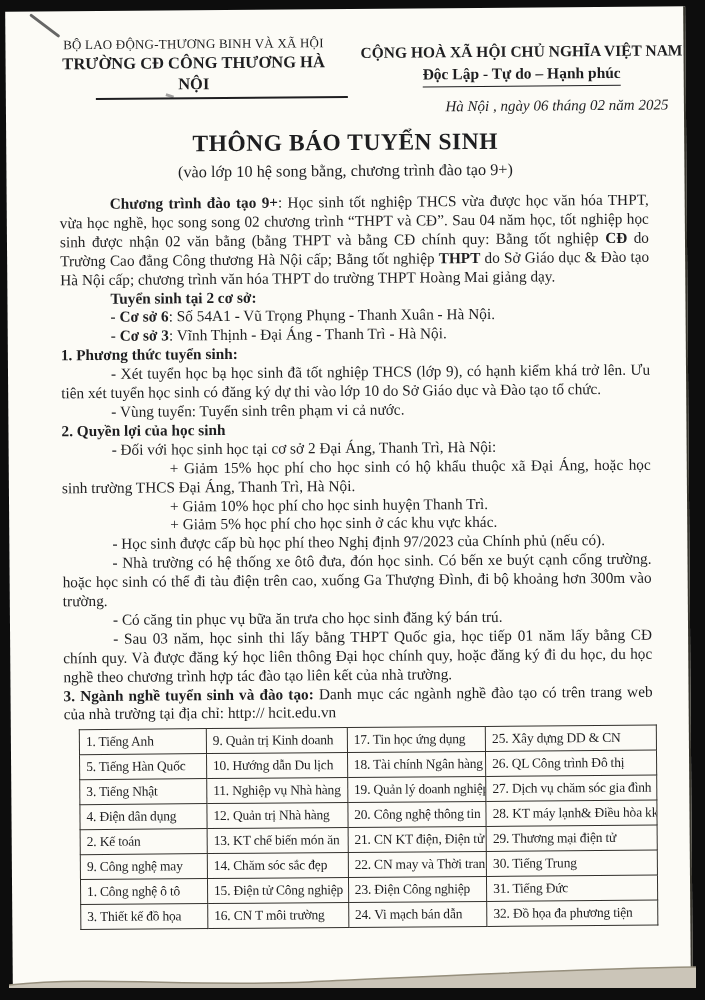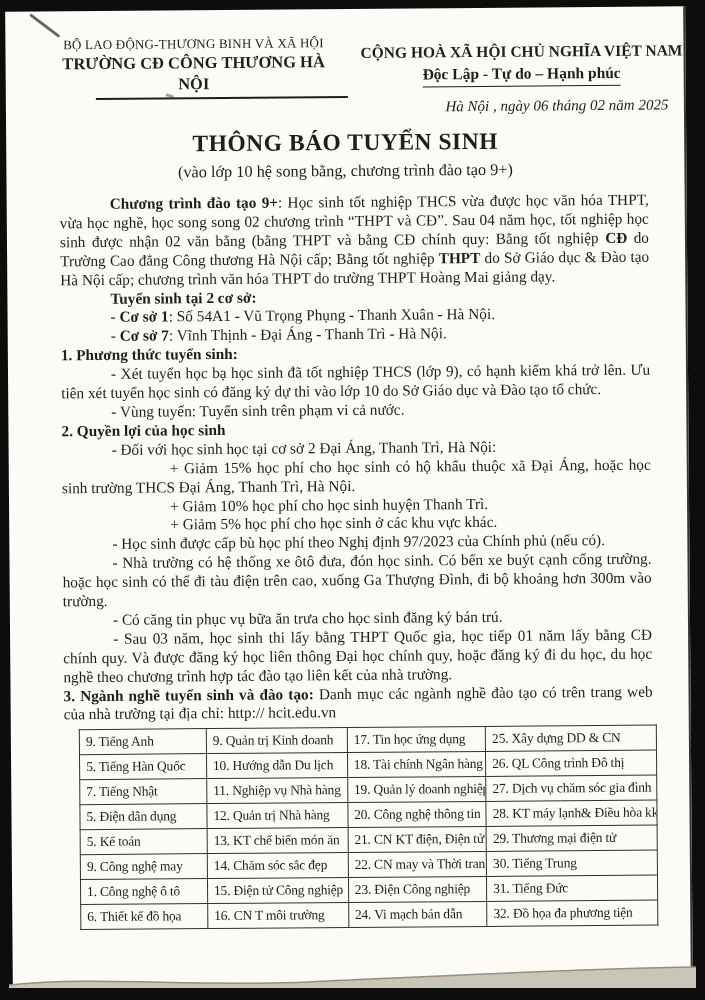--- a/index.html
+++ b/index.html
@@ -97,22 +97,22 @@
 
   <div class="dateline">Hà Nội , ngày 06 tháng 02 năm 2025</div>
 
   <div class="doc-title">THÔNG BÁO TUYỂN SINH</div>
   <div class="doc-subtitle">(vào lớp 10 hệ song bằng, chương trình đào tạo 9+)</div>
 
   <div id="doc-body">
 
     <p class="para indent"><span class="b">Chương trình đào tạo 9+</span><span>: Học sinh tốt nghiệp THCS vừa được học văn hóa THPT, vừa học nghề, học song song 02 chương trình “THPT và CĐ”. Sau 04 năm học, tốt nghiệp học sinh được nhận 02 văn bằng (bằng THPT và bằng CĐ chính quy: Bằng tốt nghiệp </span><span class="b">CĐ</span><span> do Trường Cao đẳng Công thương Hà Nội cấp; Bằng tốt nghiệp </span><span class="b">THPT</span><span> do Sở Giáo dục &amp; Đào tạo Hà Nội cấp; chương trình văn hóa THPT do trường THPT Hoàng Mai giảng dạy.</span></p>
       <p class="para indent"><span class="b">Tuyển sinh tại 2 cơ sở:</span></p>
-      <p class="para indent"><span class="b">- Cơ sở 1</span><span>: Số 54A1 - Vũ Trọng Phụng - Thanh Xuân - Hà Nội.</span></p>
-      <p class="para indent"><span class="b">- Cơ sở 7</span><span>: Vĩnh Thịnh - Đại Áng - Thanh Trì - Hà Nội.</span></p>
+      <p class="para indent"><span class="b">- Cơ sở 6</span><span>: Số 54A1 - Vũ Trọng Phụng - Thanh Xuân - Hà Nội.</span></p>
+      <p class="para indent"><span class="b">- Cơ sở 3</span><span>: Vĩnh Thịnh - Đại Áng - Thanh Trì - Hà Nội.</span></p>
       <p class="para head"><span class="b">1. Phương thức tuyển sinh:</span></p>
       <p class="para indent"><span>- Xét tuyển học bạ học sinh đã tốt nghiệp THCS (lớp 9), có hạnh kiểm khá trở lên. Ưu tiên xét tuyển học sinh có đăng ký dự thi vào lớp 10 do Sở Giáo dục và Đào tạo tổ chức.</span></p>
       <p class="para indent"><span>- Vùng tuyển: Tuyển sinh trên phạm vi cả nước.</span></p>
       <p class="para head"><span class="b">2. Quyền lợi của học sinh</span></p>
       <p class="para indent"><span>- Đối với học sinh học tại cơ sở 2 Đại Áng, Thanh Trì, Hà Nội:</span></p>
       <p class="para plus"><span>+ Giảm 15% học phí cho học sinh có hộ khẩu thuộc xã Đại Áng, hoặc học sinh trường THCS Đại Áng, Thanh Trì, Hà Nội.</span></p>
       <p class="para plus"><span>+ Giảm 10% học phí cho học sinh huyện Thanh Trì.</span></p>
       <p class="para plus"><span>+ Giảm 5% học phí cho học sinh ở các khu vực khác.</span></p>
       <p class="para indent"><span>- Học sinh được cấp bù học phí theo Nghị định 97/2023 của Chính phủ (nếu có).</span></p>
       <p class="para indent"><span>- Nhà trường có hệ thống xe ôtô đưa, đón học sinh. Có bến xe buýt cạnh cổng trường. hoặc học sinh có thể đi tàu điện trên cao, xuống Ga Thượng Đình, đi bộ khoảng hơn 300m vào trường.</span></p>
@@ -121,63 +121,63 @@
       <p class="para flush"><span class="b">3. Ngành nghề tuyển sinh và đào tạo:</span><span> Danh mục các ngành nghề đào tạo có trên trang web của nhà trường tại địa chỉ: http:// hcit.edu.vn</span></p>
       <table class="majors">
       <colgroup>
         <col class="c1">
           <col class="c2">
           <col class="c3">
           <col class="c4">
       </colgroup>
       <tbody id="majors-tbody">
           <tr>
-            <td>9. Tiếng Anh</td>
+            <td>1. Tiếng Anh</td>
             <td>9. Quản trị Kinh doanh</td>
             <td>17. Tin học ứng dụng</td>
             <td>25. Xây dựng DD &amp; CN</td>
           </tr>
           <tr>
             <td>5. Tiếng Hàn Quốc</td>
             <td>10. Hướng dẫn Du lịch</td>
             <td>18. Tài chính Ngân hàng</td>
             <td>26. QL Công trình Đô thị</td>
           </tr>
           <tr>
-            <td>7. Tiếng Nhật</td>
+            <td>3. Tiếng Nhật</td>
             <td>11. Nghiệp vụ Nhà hàng</td>
             <td>19. Quản lý doanh nghiệp</td>
             <td>27. Dịch vụ chăm sóc gia đình</td>
           </tr>
           <tr>
-            <td>5. Điện dân dụng</td>
+            <td>4. Điện dân dụng</td>
             <td>12. Quản trị Nhà hàng</td>
             <td>20. Công nghệ thông tin</td>
             <td>28. KT máy lạnh&amp; Điều hòa kk</td>
           </tr>
           <tr>
-            <td>5. Kế toán</td>
+            <td>2. Kế toán</td>
             <td>13. KT chế biến món ăn</td>
             <td>21. CN KT điện, Điện tử</td>
             <td>29. Thương mại điện tử</td>
           </tr>
           <tr>
             <td>9. Công nghệ may</td>
             <td>14. Chăm sóc sắc đẹp</td>
             <td>22. CN may và Thời trang</td>
             <td>30. Tiếng Trung</td>
           </tr>
           <tr>
             <td>1. Công nghệ ô tô</td>
             <td>15. Điện tử Công nghiệp</td>
             <td>23. Điện Công nghiệp</td>
             <td>31. Tiếng Đức</td>
           </tr>
           <tr>
-            <td>6. Thiết kế đồ họa</td>
+            <td>3. Thiết kế đồ họa</td>
             <td>16. CN T môi trường</td>
             <td>24. Vi mạch bán dẫn</td>
             <td>32. Đồ họa đa phương tiện</td>
           </tr>
         </tbody>
     </table>
   </div>
 
 </div>
 

